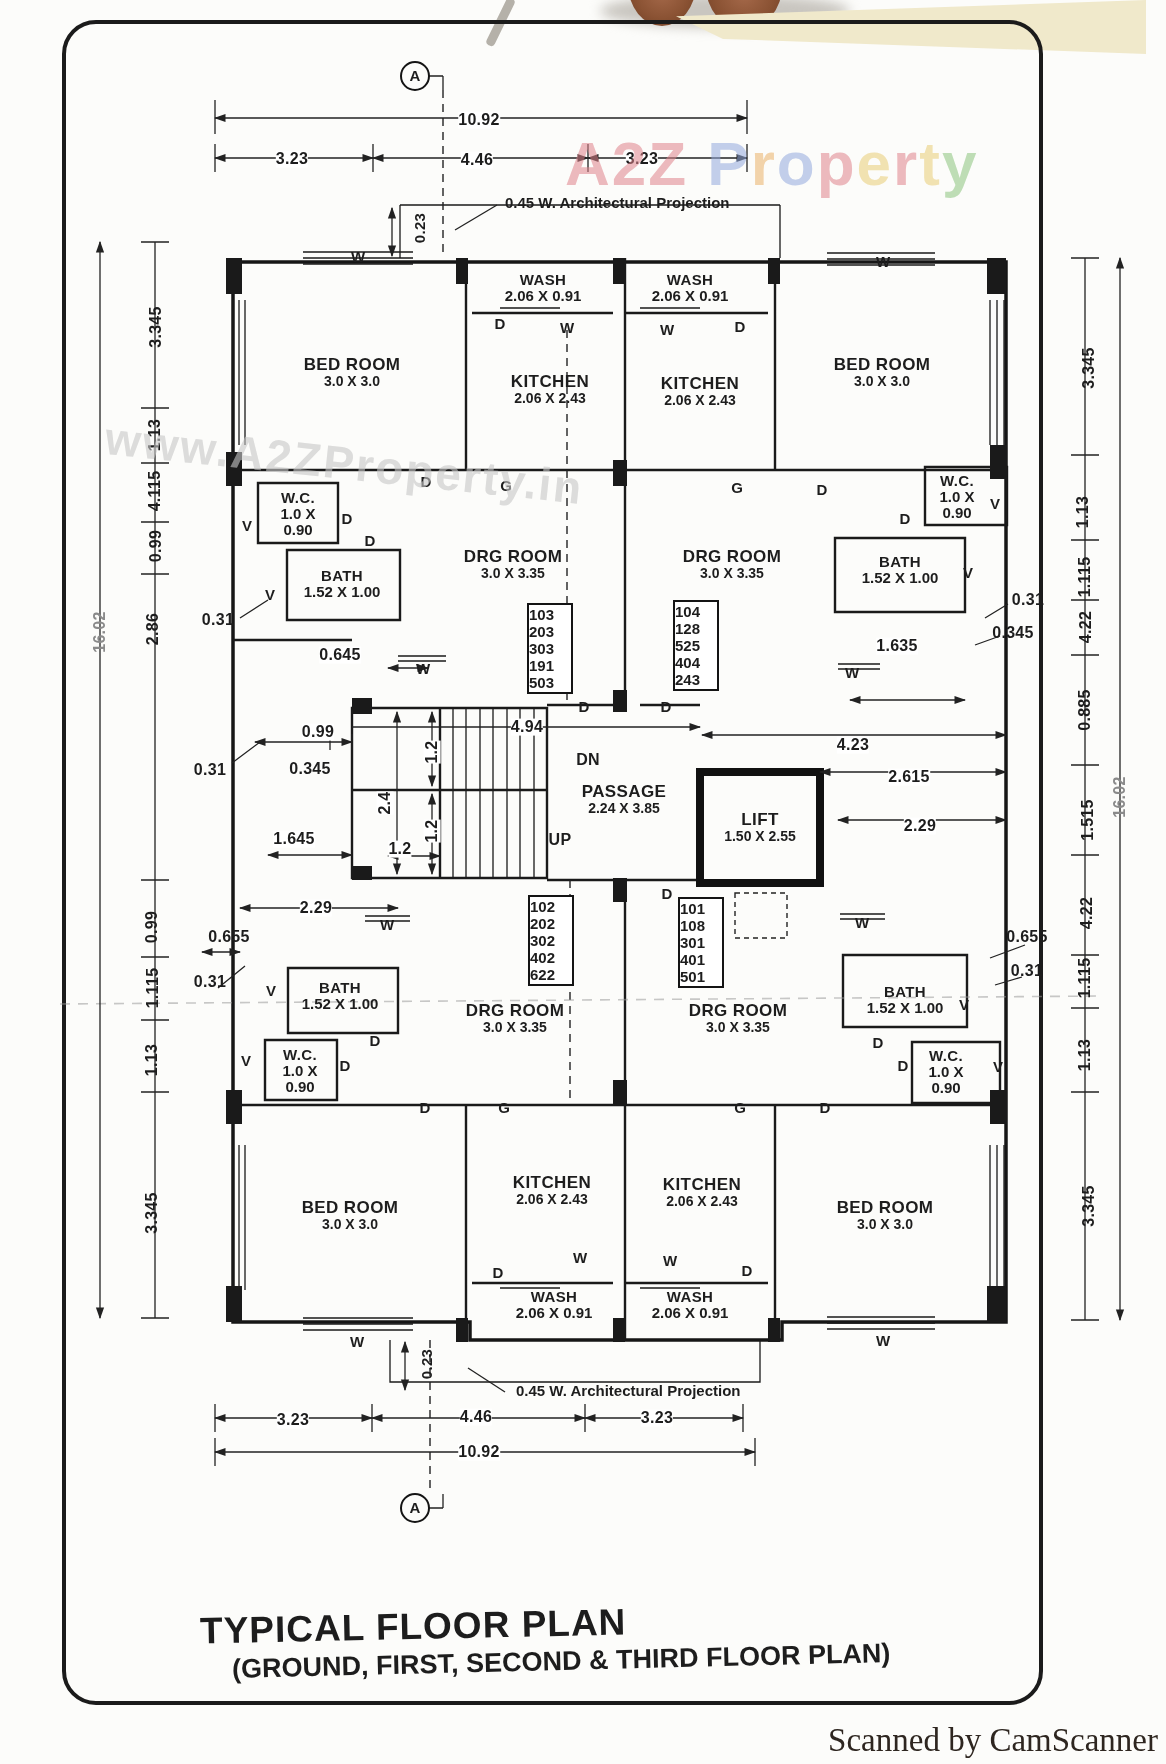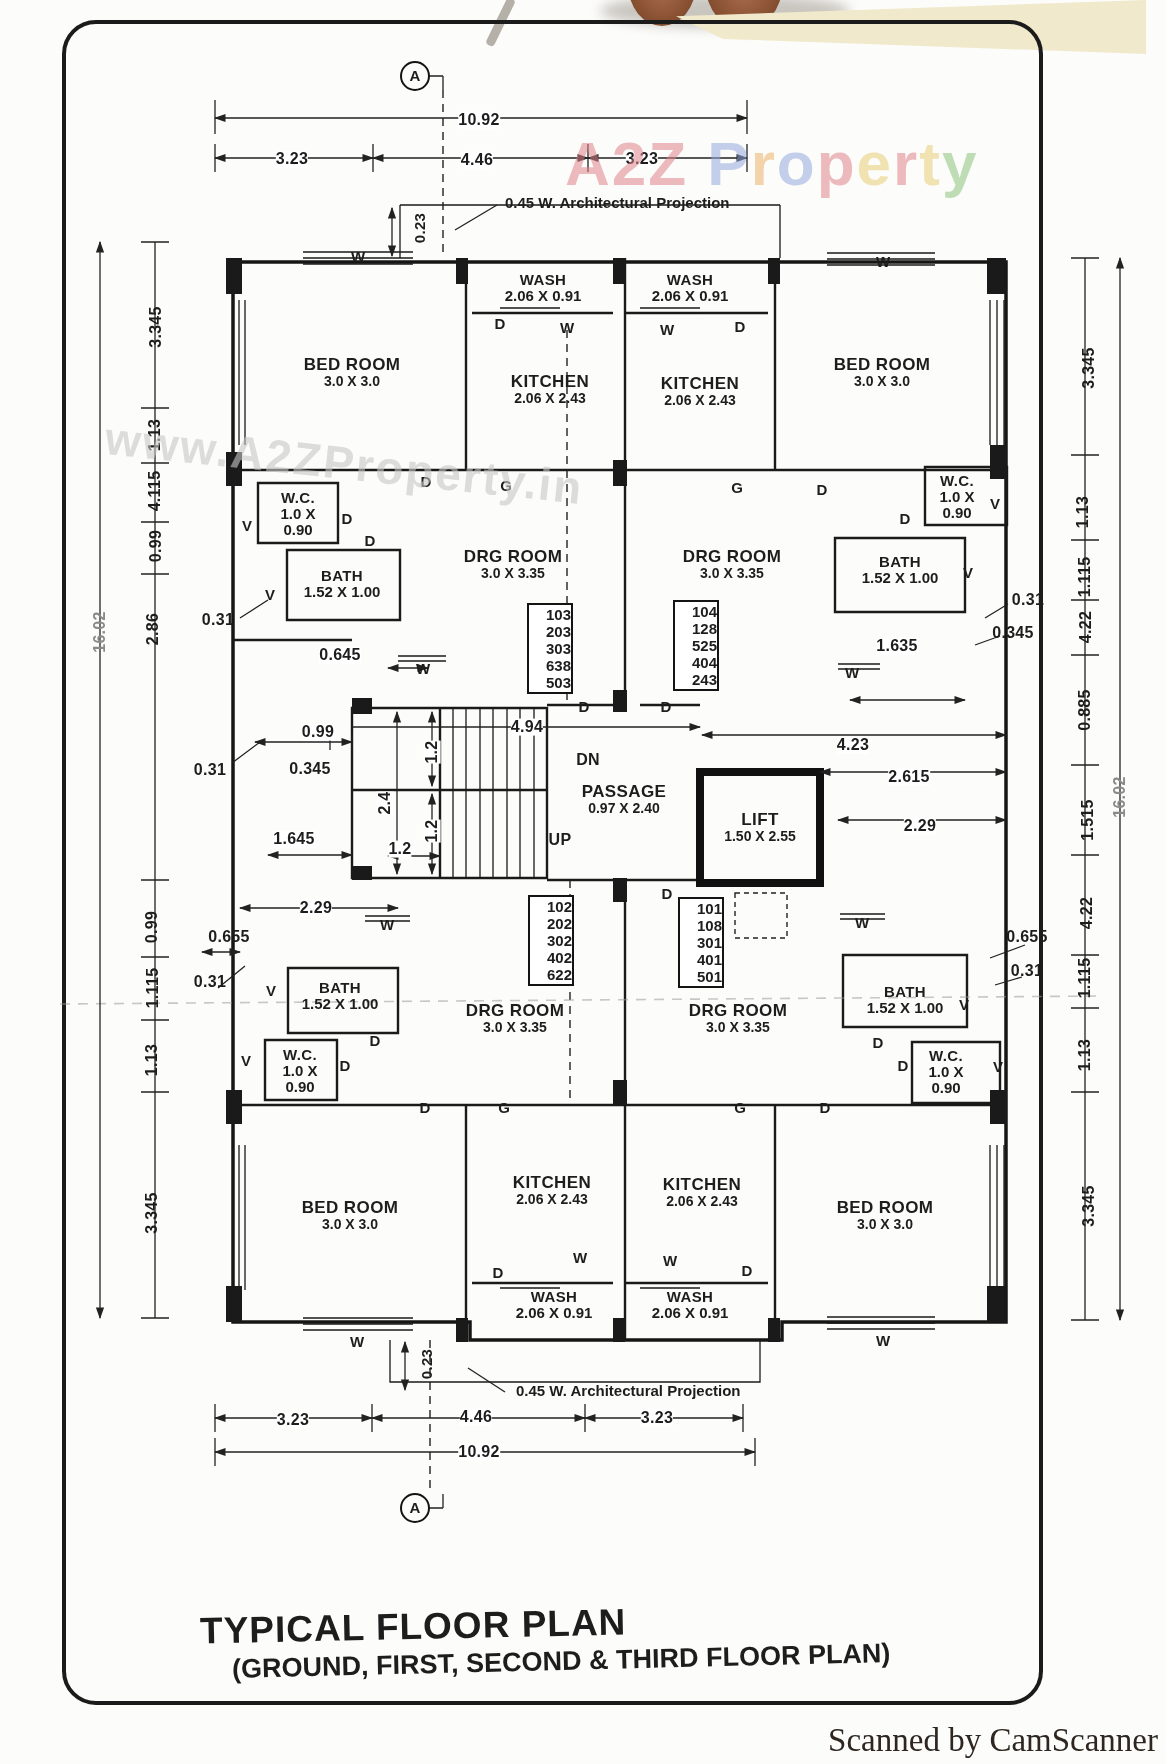--- a/index.html
+++ b/index.html
@@ -22,21 +22,21 @@
        text-align:center;z-index:3;}
   .rot{transform:translate(-50%,-50%) rotate(-90deg);}
   .dim{font-size:16px;font-weight:600;letter-spacing:.3px;}
   .faded{color:#8a8a8a;}
   .lt{font-style:normal;position:absolute;transform:translate(-50%,-50%);font-size:15px;
       font-weight:700;z-index:3;}
   .room-name{font-size:17px;font-weight:700;letter-spacing:.4px;}
   .room-size{font-size:14px;font-weight:700;}
   .small-room .room-name,.small-room .room-size{font-size:15px;}
   .stack{position:absolute;width:42px;border:2.5px solid #141414;background:#fff;z-index:3;
-      text-align:right;font-size:15px;font-weight:700;line-height:17px;padding:1px 0;}
+      text-align:left;font-size:15px;font-weight:700;line-height:17px;padding:1px 0;}
   .marker-a{position:absolute;width:26px;height:26px;border:2px solid #141414;border-radius:50%;
       transform:translate(-50%,-50%);text-align:center;line-height:26px;font-size:15px;font-weight:700;z-index:3;background:#fff0;}
   .note{font-size:15px;font-weight:600;transform:translate(0,-50%);}
   
   .wm-brand{position:absolute;left:565px;top:128px;font-size:62px;font-weight:700;z-index:4;
       opacity:.55;letter-spacing:2px;white-space:nowrap;}
   .wm-site{position:absolute;left:104px;top:436px;font-size:46px;font-weight:700;z-index:4;
       color:#c7c7c7;opacity:.6;transform:rotate(6deg);letter-spacing:2px;white-space:nowrap;}
   .c-pink{color:#e0848c;} .c-blue{color:#93a9dd;} .c-orange{color:#ebb269;}
   .c-yellow{color:#e9cd77;} .c-green{color:#8cc47e;}
@@ -279,21 +279,21 @@
   </div>
 <div class="lbl" style="left:732px;top:564px;">
   <div class="room-name">DRG ROOM</div>
     <div class="room-size">3.0 X 3.35</div>
   </div>
 
 <div class="stack" style="left:527px;top:603px;">
   <div>103</div>
     <div>203</div>
     <div>303</div>
-    <div>638</div>
+    <div>191</div>
     <div>503</div>
   </div>
 <div class="stack" style="left:673px;top:600px;">
   <div>104</div>
     <div>128</div>
     <div>525</div>
     <div>404</div>
     <div>243</div>
   </div>
 <div class="stack" style="left:528px;top:895px;">
@@ -306,21 +306,21 @@
 <div class="stack" style="left:678px;top:897px;">
   <div>101</div>
     <div>108</div>
     <div>301</div>
     <div>401</div>
     <div>501</div>
   </div>
 
 <div class="lbl" style="left:624px;top:799px;">
   <div class="room-name">PASSAGE</div>
-    <div class="room-size">0.97 X 2.40</div>
+    <div class="room-size">2.24 X 3.85</div>
   </div>
 <div class="lbl" style="left:760px;top:827px;">
   <div class="room-name">LIFT</div>
     <div class="room-size">1.50 X 2.55</div>
   </div>
 <div class="lbl dim" style="left:588px;top:760px;">DN</div>
 <div class="lbl dim" style="left:560px;top:840px;">UP</div>
 
 <div class="lbl dim" style="left:340px;top:655px;background:#fff;">0.645</div>
 <div class="lbl dim" style="left:318px;top:732px;background:#fff;">0.99</div>

